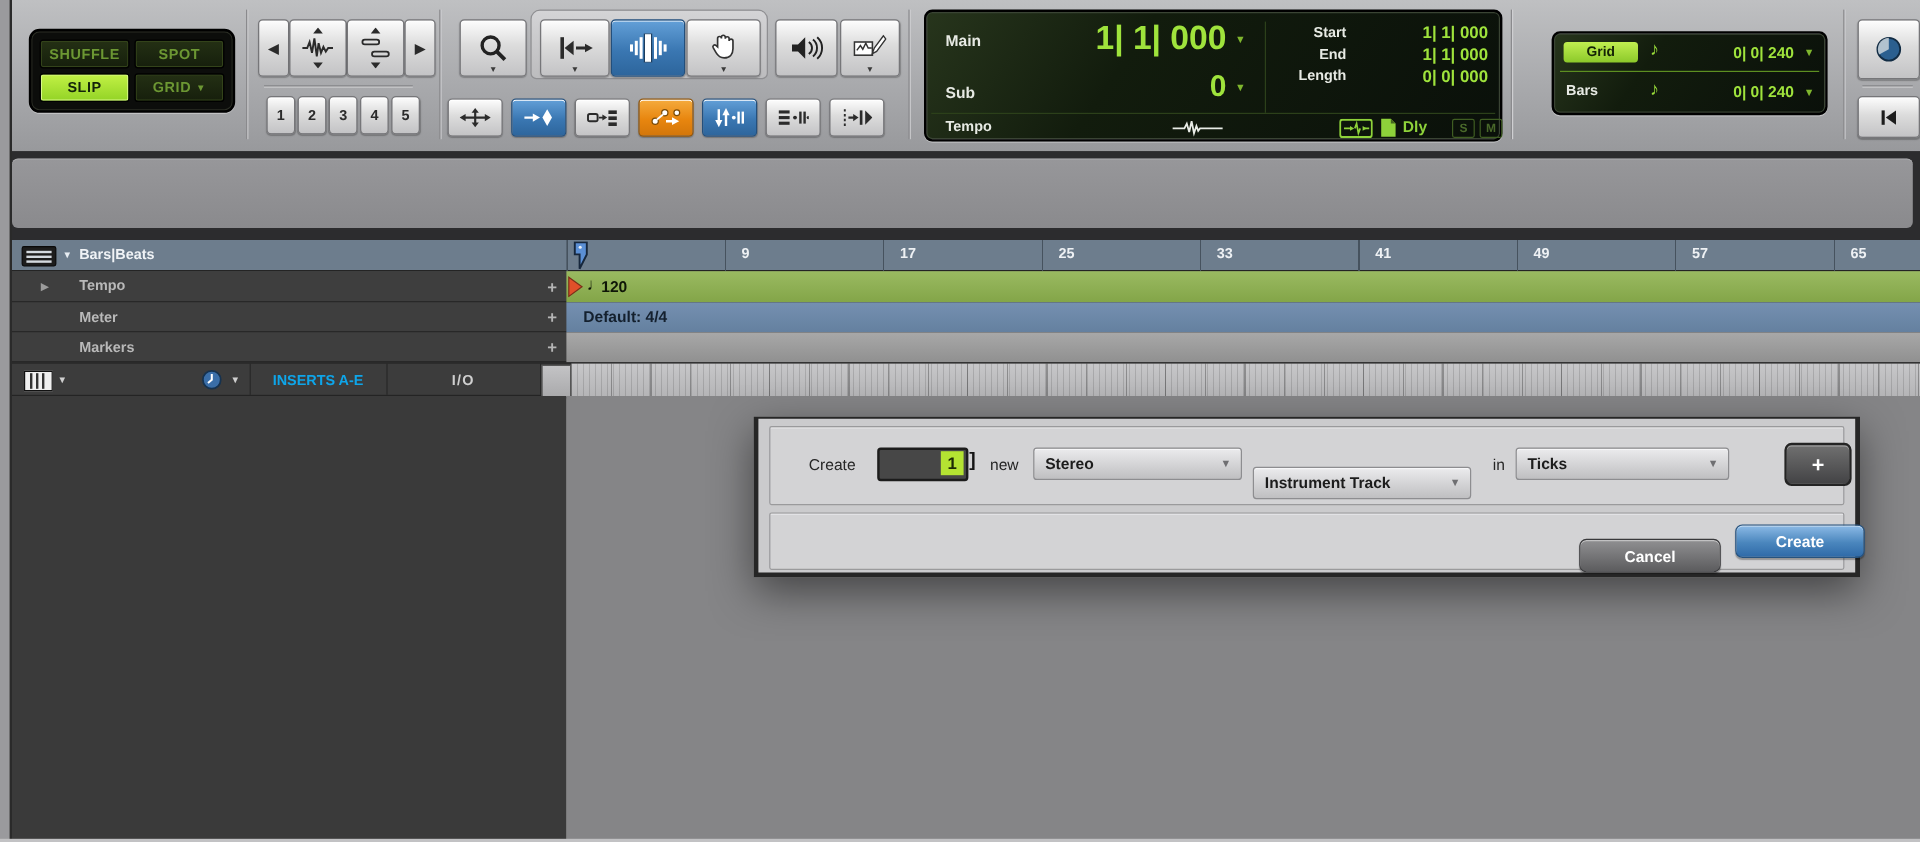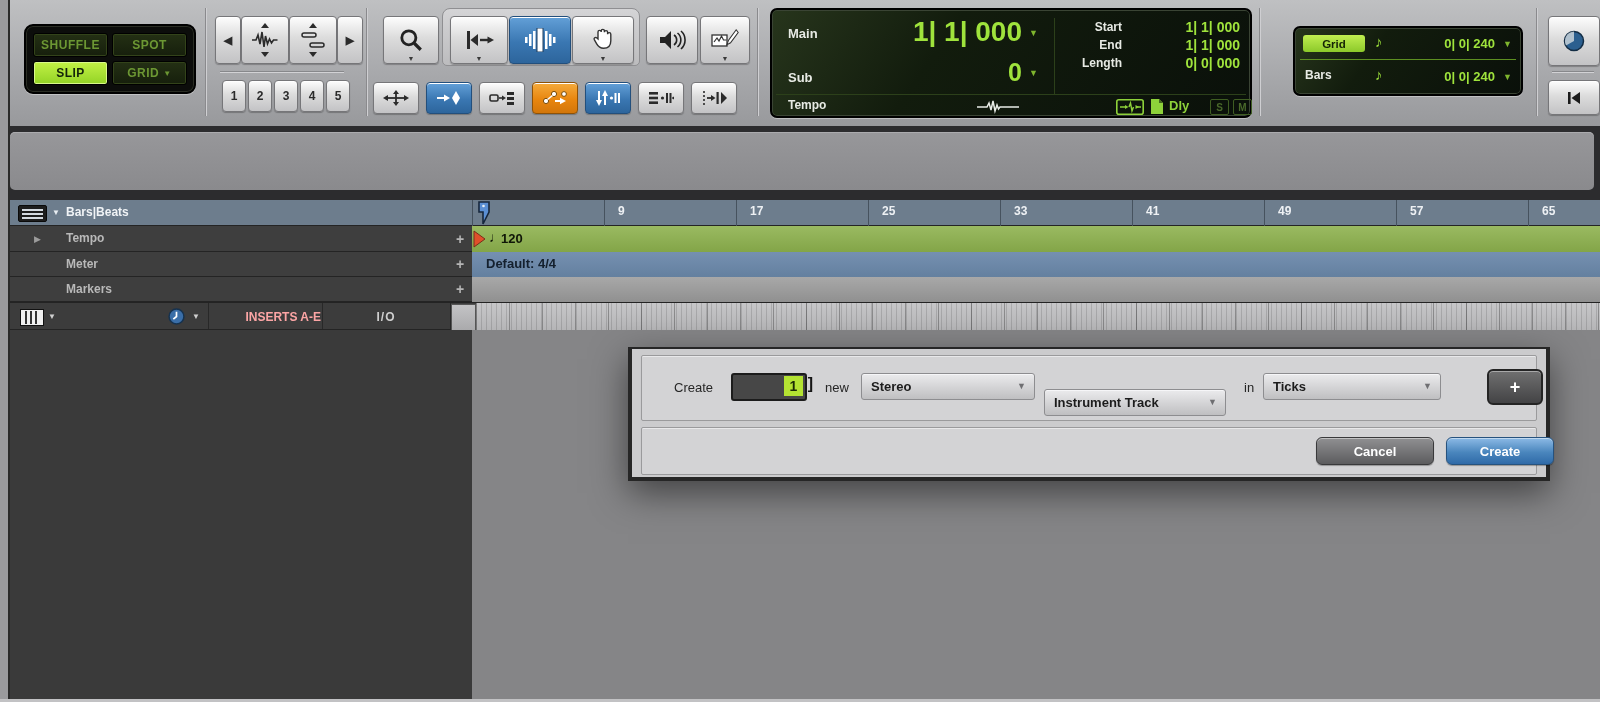--- a/index.html
+++ b/index.html
@@ -104,21 +104,21 @@
             border:1px solid #8d8d90;border-radius:3px;box-shadow:inset 0 1px 0 #f6f6f8;
             display:flex;align-items:center;}
   .dropdown .txt{margin-left:9px;font-size:13px;color:#1c1c1c;font-weight:bold;}
   .dropdown .arr{position:absolute;right:8px;top:7px;font-size:9px;color:#6f6f72;}
   .plusbtn{position:absolute;width:52px;height:32px;background:linear-gradient(#707070,#434345);
            border:2px solid #242424;border-radius:6px;box-shadow:inset 0 1px 0 rgba(255,255,255,.4);
            color:#fff;font-size:18px;font-weight:bold;display:flex;align-items:center;justify-content:center;}
   .dlgbtn{position:absolute;height:26px;border-radius:6px;color:#fff;font-size:13px;font-weight:bold;
           display:flex;align-items:center;justify-content:center;
           box-shadow:inset 0 1px 0 rgba(255,255,255,.45), 0 1px 1px rgba(0,0,0,.3);}
-  .dlgbtn.gray{background:linear-gradient(#909092,#5c5c5e);border:1px solid #39393b;}
+  .dlgbtn.gray{background:linear-gradient(#909092,#5c5c5e);border:1px solid #39393b;margin-top:12px;}
   .dlgbtn.blue{background:linear-gradient(#8cbae6,#4a86bd 55%,#2f6aa8);border:1px solid #26527e;}
 </style>
 </head>
 <body>
 
 <div class="stage">
 
   <div class="abs toolbar">
 
     <div class="abs groove" style="left:205px"></div>
@@ -441,21 +441,21 @@
       <div style="position:absolute;left:9px;top:1px;bottom:1px;width:2px;background:#333"></div>
       <div style="position:absolute;left:14px;top:1px;bottom:1px;width:2px;background:#333"></div>
     </div>
     <span class="abs" style="left:38px;top:9px;font-size:8px;color:#cfcfcf">▼</span>
     <svg class="abs" style="left:158px;top:5px" width="17" height="17" viewBox="0 0 16 16">
       <circle cx="8" cy="8" r="7" fill="#3a6ea8" stroke="#16324f" stroke-width="1.4"></circle>
       <path d="M8 3.5 V8 L5 10.5" stroke="#fff" stroke-width="1.6" fill="none"></path>
     </svg>
     <span class="abs" style="left:182px;top:9px;font-size:8px;color:#cfcfcf">▼</span>
     <div class="abs" style="left:198px;top:0;bottom:0;width:1px;background:#282828"></div>
-    <span class="abs" style="left:199px;top:7px;width:112px;text-align:right;font-size:12px;font-weight:bold;color:#fca5a5">INSERTS A-E</span>
+    <span class="abs" style="left:199px;top:7px;width:112px;text-align:center;font-size:12px;font-weight:bold;color:#0ea5e9">INSERTS A-E</span>
     <div class="abs" style="left:312px;top:0;bottom:0;width:1px;background:#282828"></div>
     <span class="abs" style="left:313px;top:7px;width:126px;text-align:center;font-size:12px;font-weight:bold;color:#cfcfcf;letter-spacing:1px">I/O</span>
     <div class="abs" style="left:440px;top:0;bottom:0;width:1px;background:#282828"></div>
     <div class="abs" style="left:441px;top:1px;width:23px;height:26px;background:linear-gradient(#c3c3c5,#a9a9ab);border:1px solid #555"></div>
     <div class="abs ridge" style="left:466px;top:0;right:0;height:28px;border-bottom:1px solid #2a2a2a"></div>
   </div>
 
   <div class="abs tracklist"></div>
   <div class="abs canvas"></div>
   <div class="abs left-edge"></div>

